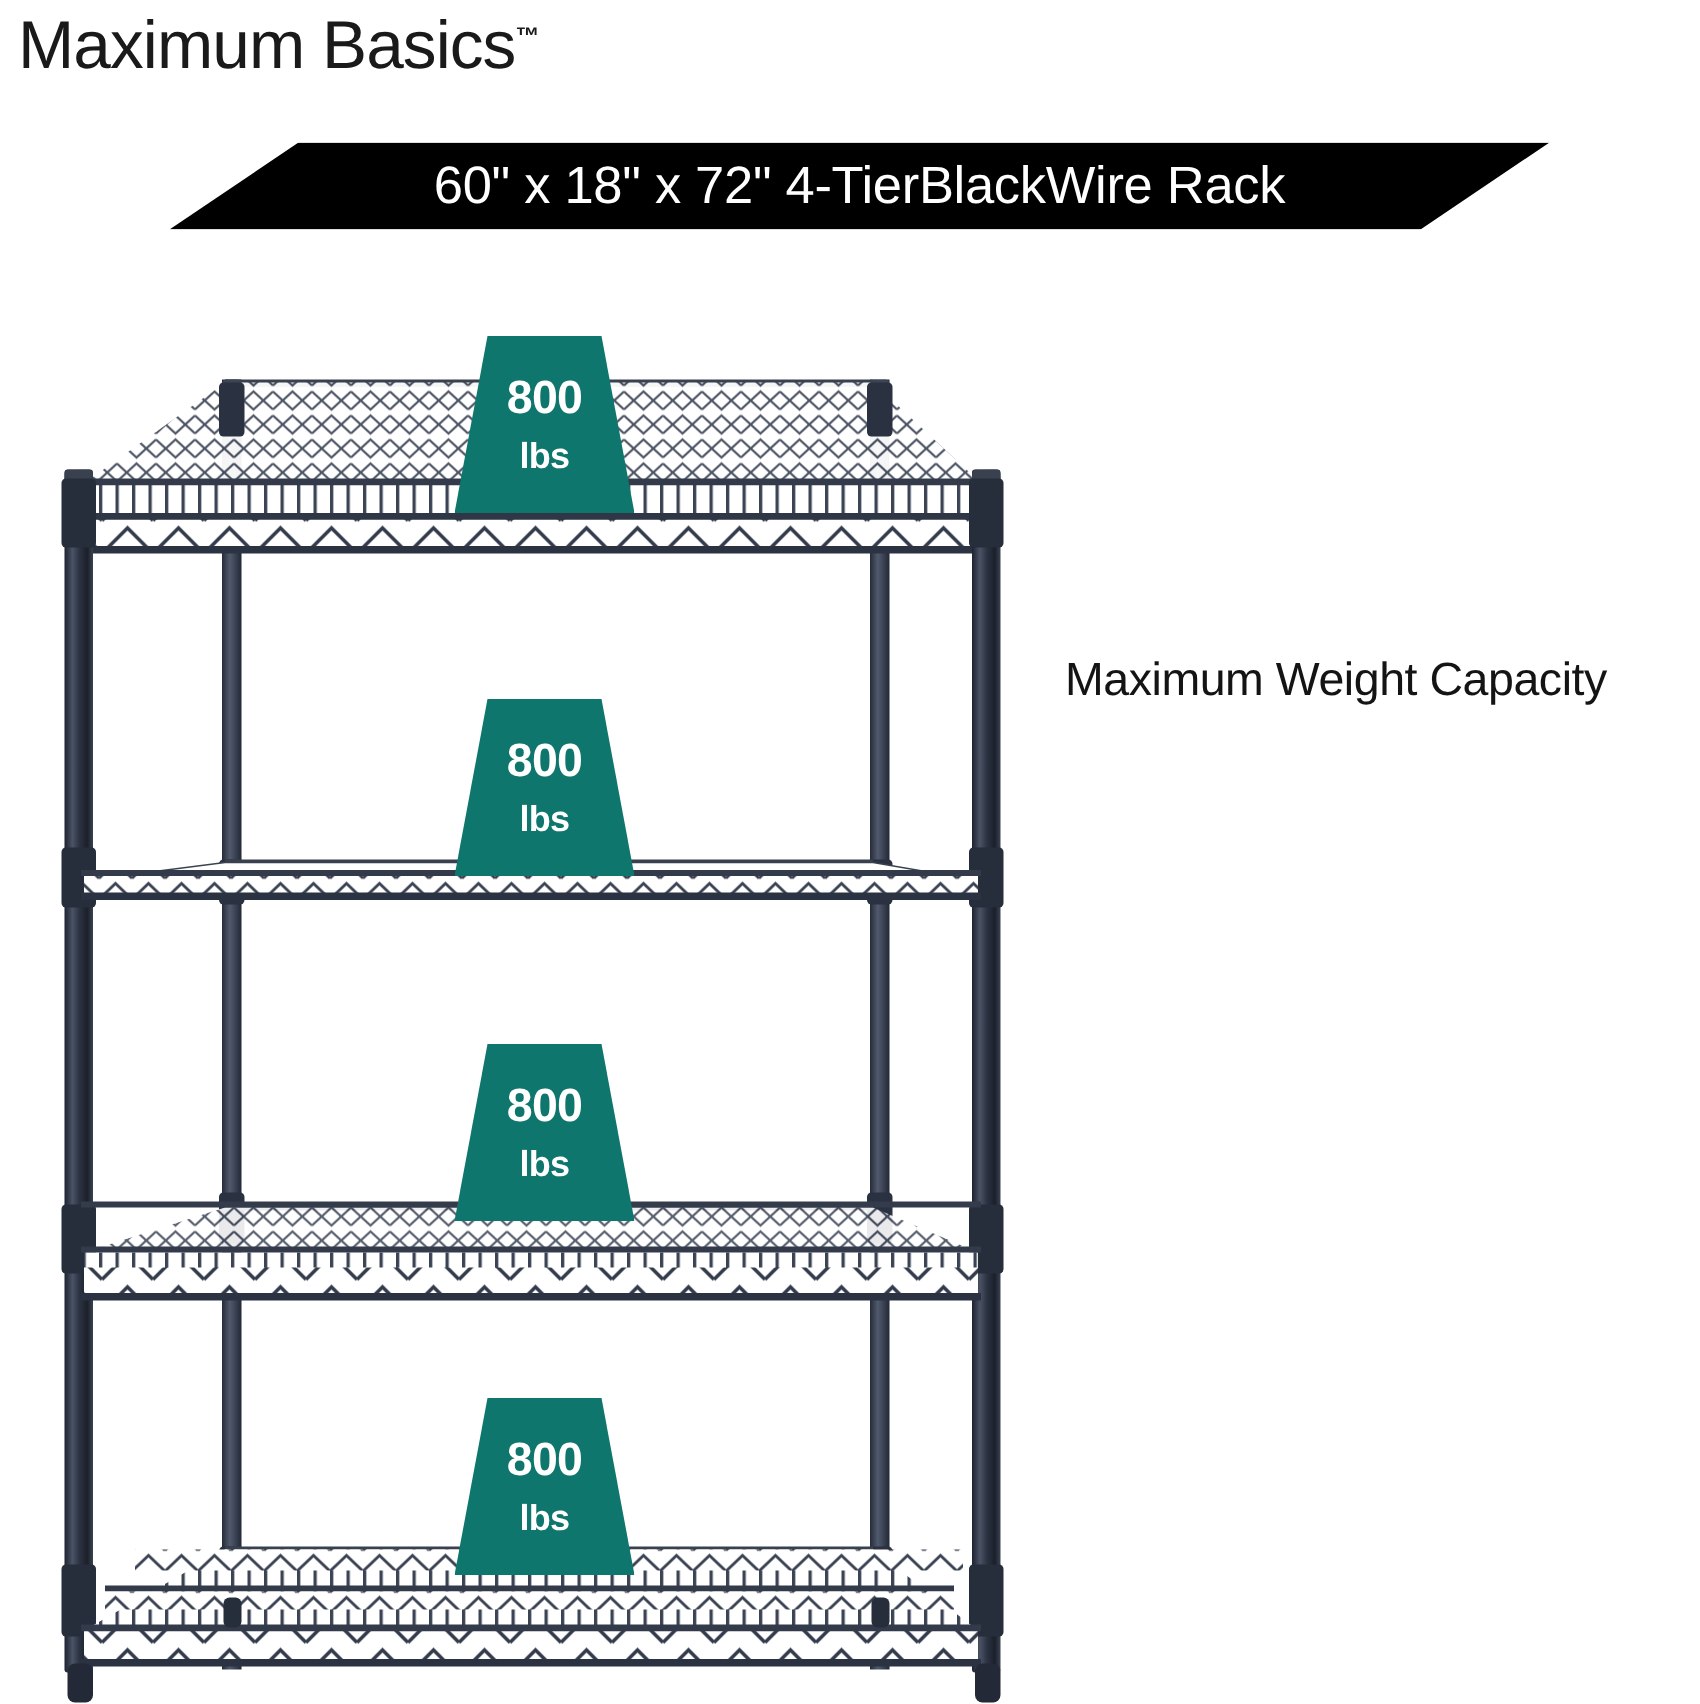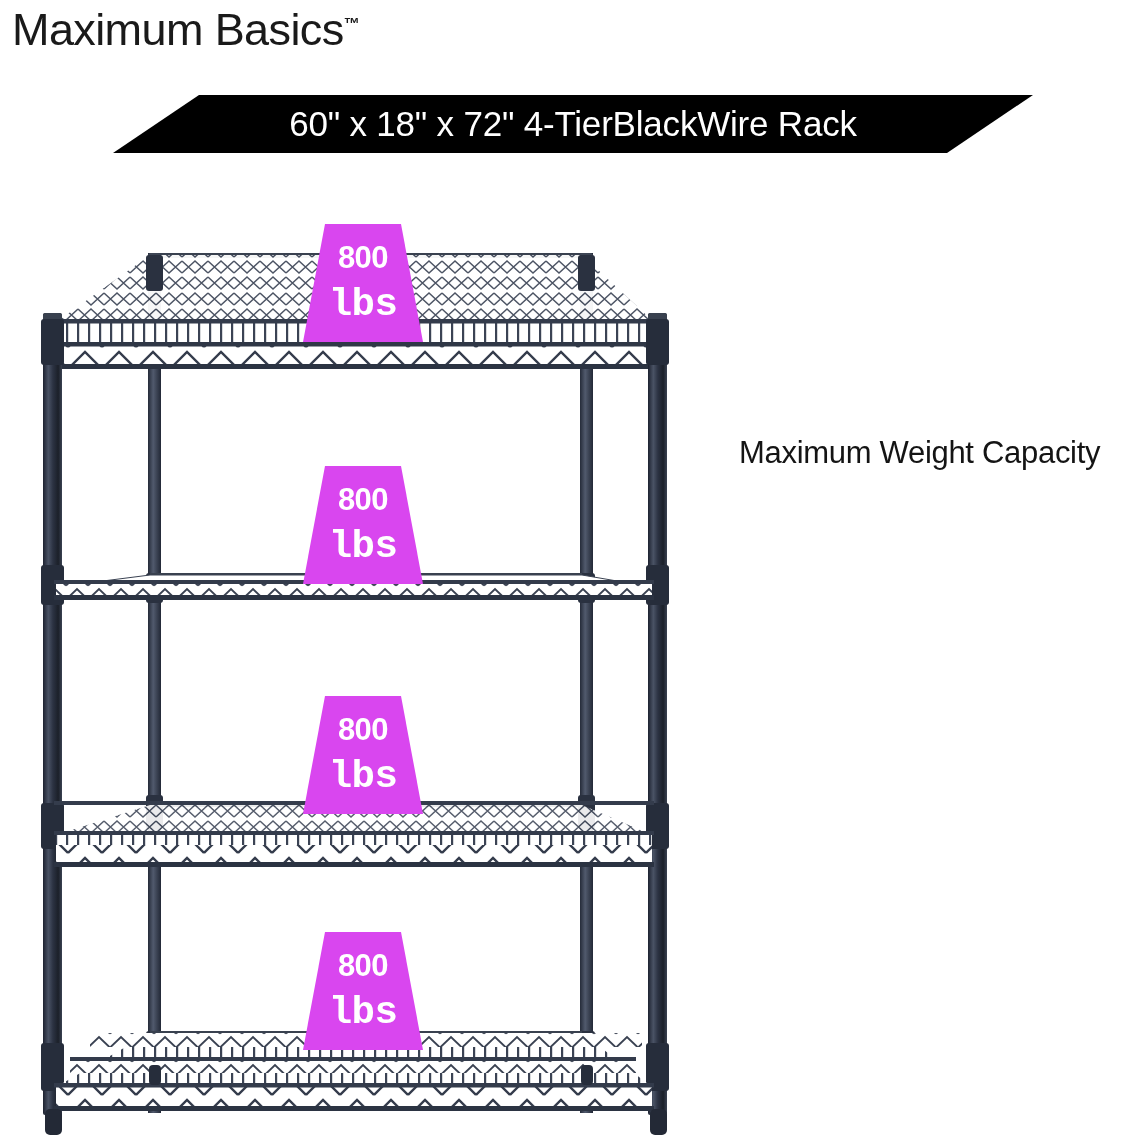--- a/index.html
+++ b/index.html
@@ -27,40 +27,40 @@
   #banner-text{
     position:absolute;left:0;top:0;width:920px;height:58px;
     display:flex;align-items:center;justify-content:center;
     color:#ffffff;font-size:35px;font-weight:400;letter-spacing:-0.2px;
     white-space:nowrap;
   }
   #banner-text .b{font-weight:400;}
 
   
   #copy{
-    position:absolute;left:739px;top:436px;width:395px;
+    position:absolute;left:710px;top:436px;width:395px;
   }
   #copy p{margin:0;font-size:31px;line-height:1.12;font-weight:400;letter-spacing:-0.3px;}
   #copy p.gap{margin-top:40px;}
   #copy b{font-weight:700;}
 
   
   #rack{position:absolute;left:0px;top:195px;width:740px;height:941px;}
   #rack svg{display:block;}
 
   
   .callout{
     position:absolute;width:120px;height:118px;
-    background:#d946ef;
+    background:#0f766e;
     clip-path:polygon(22px 0, 98px 0, 120px 118px, 0px 118px);
     display:flex;flex-direction:column;align-items:center;justify-content:center;
     color:#fff;font-weight:700;letter-spacing:-0.5px;
   }
   .callout .n{font-size:31px;line-height:1;margin-bottom:13px;}
-  .callout .u{font-size:39px;line-height:1;font-family:Liberation Mono, monospace;}
+  .callout .u{font-size:24px;line-height:1;}
   #callout-1{left:303px;top:224px;}
   #callout-2{left:303px;top:466px;}
   #callout-3{left:303px;top:696px;}
   #callout-4{left:303px;top:932px;}
 </style>
 </head>
 <body>
 
 <div id="brand">
   <span>Maximum Basics</span><span class="tm">™</span>

